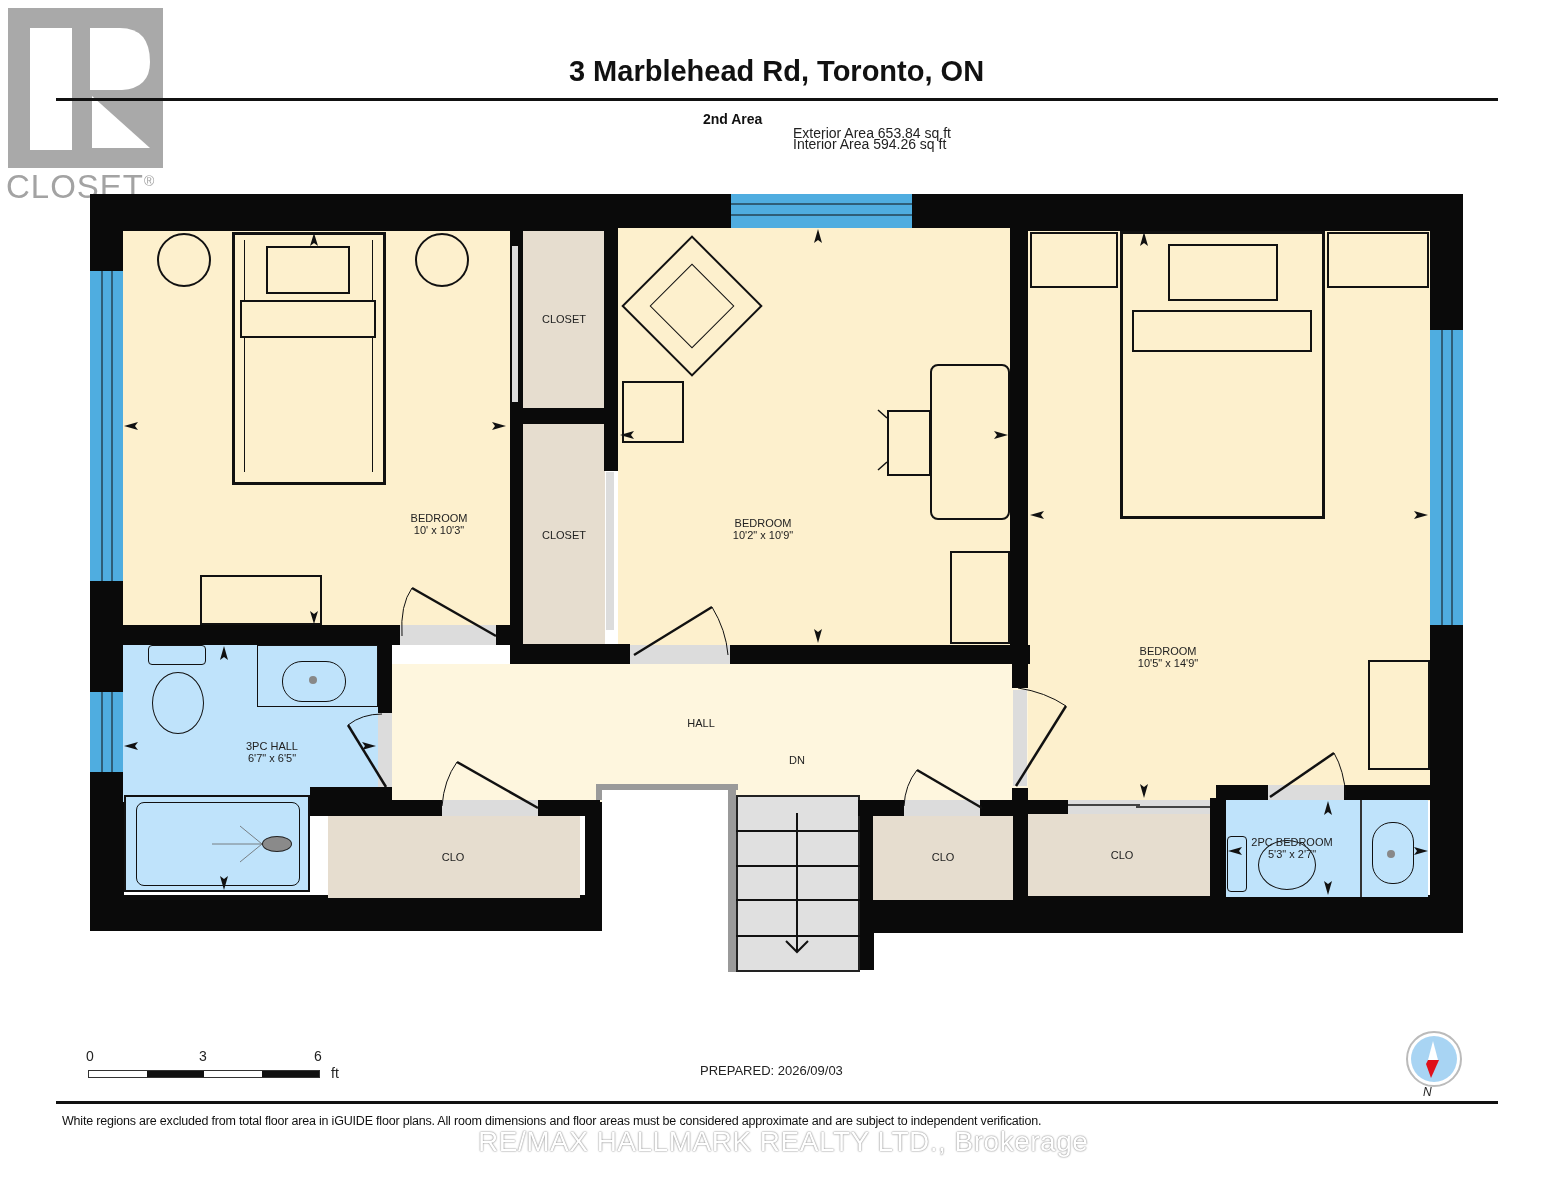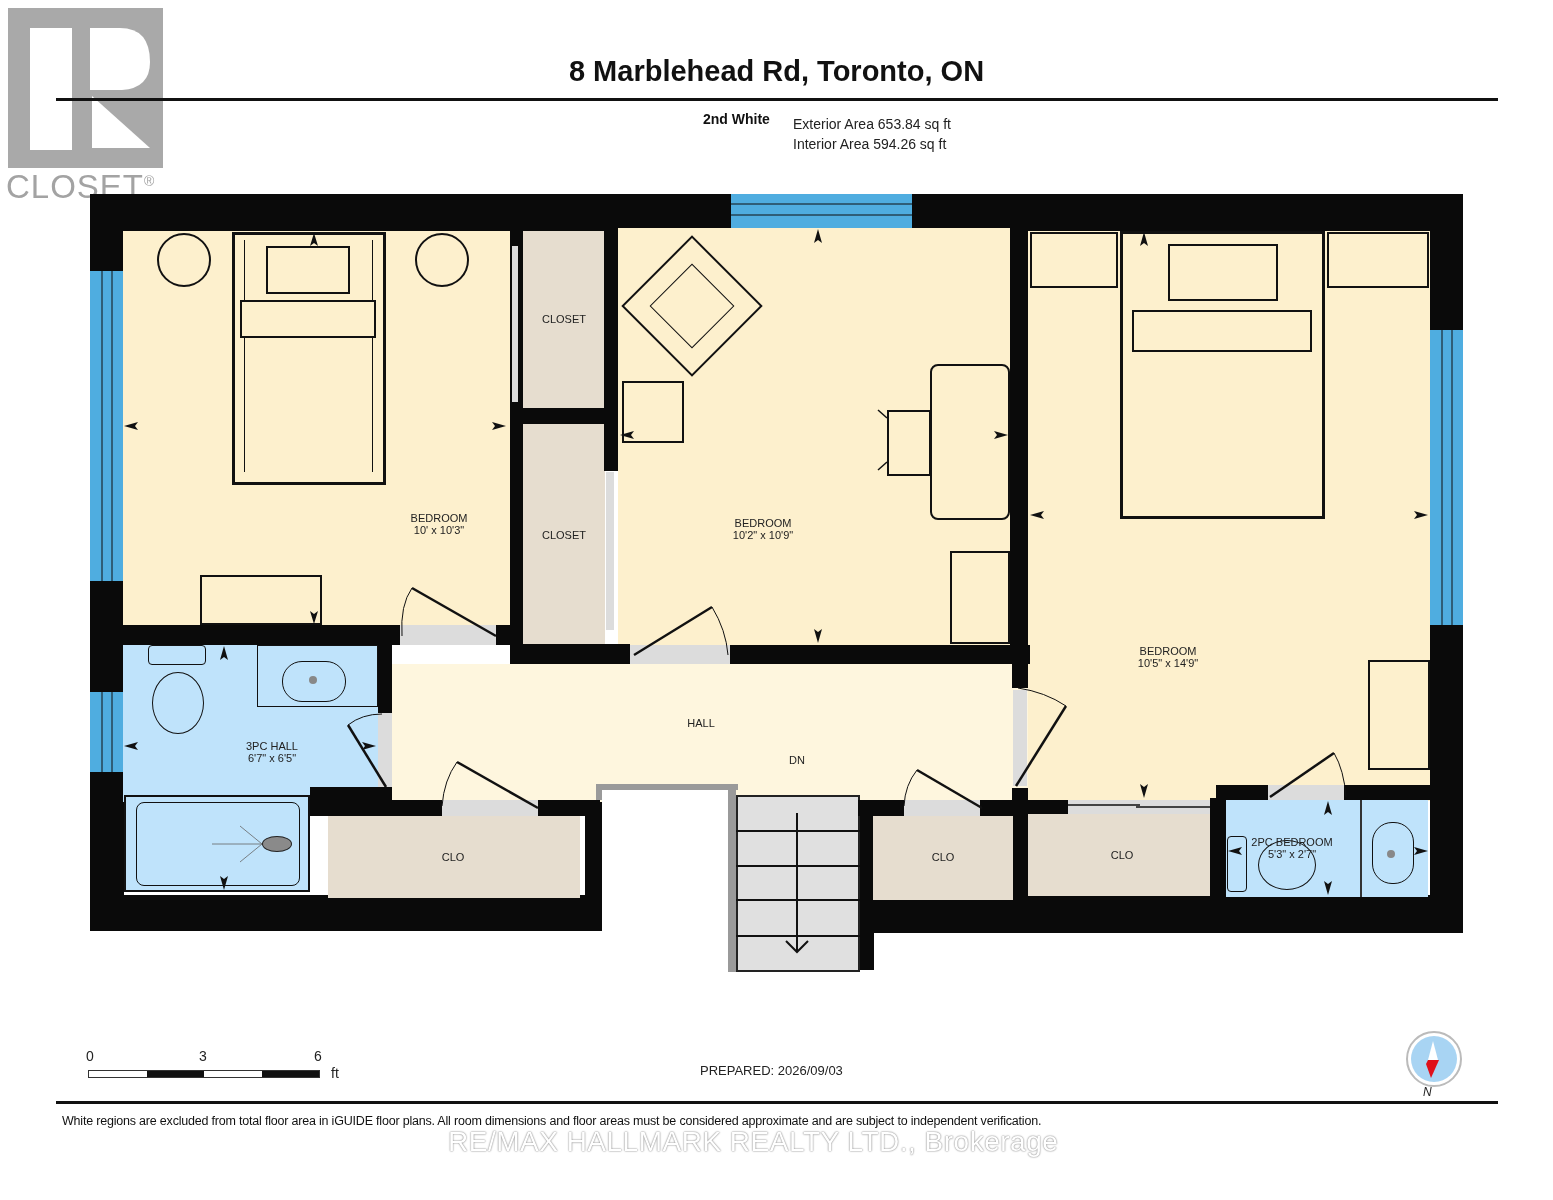--- a/index.html
+++ b/index.html
@@ -36,40 +36,40 @@
 
   svg.overlay { position: absolute; left: 0; top: 0; pointer-events: none; }
 
   
   .scale-num { font-size: 14px; color: #222; }
   .scale-bar { left: 88px; top: 1070px; height: 8px; border: 1px solid #333; display: flex; width: 232px; }
   .scale-bar div { flex: 1; }
   .prepared { left: 700px; top: 1063px; font-size: 13px; color: #222; }
   .rule-bottom { left: 56px; top: 1101px; width: 1442px; height: 3px; background: #111; }
   .disclaimer { left: 62px; top: 1114px; font-size: 12.5px; color: #111; letter-spacing: -0.2px; }
-  .brokerage { left: 448px; top: 1126px; font-size: 28px; color: #ffffff; text-shadow: 0 0 2px #888, 0 0 1px #999; letter-spacing: 0.5px; }
+  .brokerage { left: 478px; top: 1126px; font-size: 28px; color: #ffffff; text-shadow: 0 0 2px #888, 0 0 1px #999; letter-spacing: 0.5px; }
   .compass { left: 1406px; top: 1031px; width: 56px; height: 56px; border-radius: 50%; border: 2px solid #bbb; background: #fff; }
   .compass-inner { left: 1411px; top: 1036px; width: 46px; height: 46px; border-radius: 50%; background: #a8d4f3; }
   .compass-n { left: 1423px; top: 1085px; font-size: 12px; font-style: italic; color: #222; }
 </style>
 </head>
 <body>
 
 <div class="abs realtor-box"></div>
 <div class="abs realtor-r1"></div>
 <svg class="overlay" width="200" height="200">
   <path d="M90 28 L120 28 Q150 28 150 62 Q150 88 122 90 L90 90 Z" fill="#fff"></path>
   <path d="M92 96 L150 148 L92 148 Z" fill="#fff"></path>
 </svg>
 <div class="abs realtor-word"><span>CLOSET</span><sup style="font-size:14px">®</sup></div>
 
-<div class="abs title">8 Marblehead Rd, Toronto, ON</div>
+<div class="abs title">3 Marblehead Rd, Toronto, ON</div>
 <div class="abs rule-top"></div>
-<div class="abs floor-label">2nd White</div>
-<div class="abs area-line" style="top:116px">Exterior Area 653.84 sq ft</div>
+<div class="abs floor-label">2nd Area</div>
+<div class="abs area-line" style="top:125px">Exterior Area 653.84 sq ft</div>
 <div class="abs area-line" style="top:136px">Interior Area 594.26 sq ft</div>
 
 <div>
 
   <div class="abs wall" style="left:90px;top:194px;width:1373px;height:38px"></div>
   <div class="abs wall" style="left:90px;top:194px;width:34px;height:737px"></div>
   <div class="abs wall" style="left:1430px;top:194px;width:33px;height:739px"></div>
   <div class="abs wall" style="left:90px;top:895px;width:512px;height:36px"></div>
   <div class="abs wall" style="left:858px;top:895px;width:605px;height:38px"></div>
   <div class="abs wall" style="left:858px;top:800px;width:16px;height:170px"></div>

